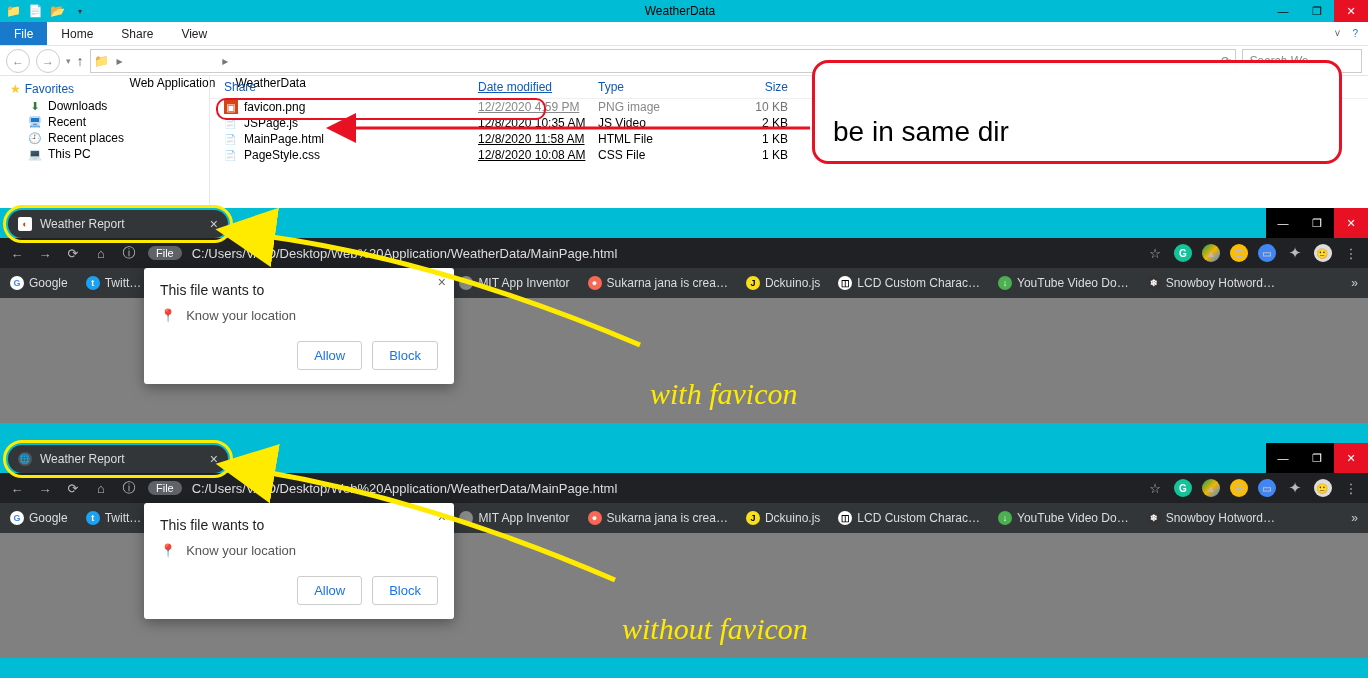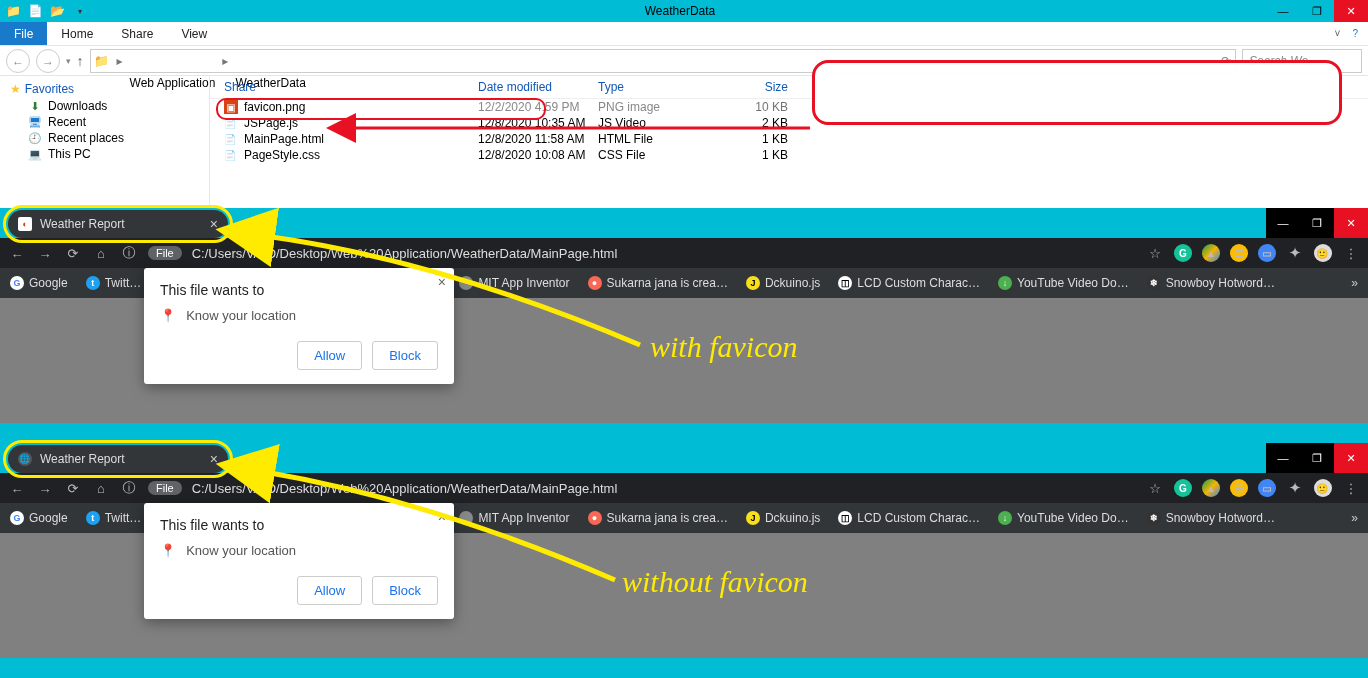--- a/index.html
+++ b/index.html
@@ -30,21 +30,21 @@
 .exp-body { display: flex; height: 132px; background: #fff; }
 .sidebar { width: 210px; border-right: 1px solid #e8e8e8; padding: 4px 0; }
 .sidebar .fav-h { display: flex; align-items: center; gap: 4px; padding: 2px 10px; color: #1259b7; }
 .sidebar .fav-h .star { color: #f8c832; font-size: 12px; }
 .sidebar .item { display: flex; align-items: center; gap: 6px; padding: 1px 28px; color: #000; }
 .sidebar .ico { width: 14px; height: 14px; display: inline-flex; align-items: center; justify-content: center; font-size: 11px; }
 
 .filelist { flex: 1; position: relative; }
 .colhead { display: flex; color: #1259b7; padding: 4px 8px; border-bottom: 1px solid #eee; }
 .col-name { width: 260px; padding-left: 6px; }
-.col-date { width: 120px; }
+.col-date { width: 120px; text-decoration: underline; }
 .col-type { width: 120px; }
 .col-size { width: 70px; text-align: right; }
 .filerow { display: flex; padding: 1px 8px; color: #000; }
 .filerow .col-name { display: flex; align-items: center; gap: 6px; }
 .filerow .fico { width: 14px; height: 14px; display: inline-flex; align-items: center; justify-content: center; font-size: 10px; }
 .filerow.highlight { color: #000; }
 .filerow.highlight .col-name span:last-child { position: relative; }
 
 
 .fav-circ { position: absolute; border: 2px solid #e81123; border-radius: 10px; pointer-events: none; }
@@ -75,21 +75,21 @@
 
 .permdlg { position: absolute; left: 144px; top: 60px; width: 310px; background: #fff; border-radius: 3px; box-shadow: 0 4px 14px rgba(0,0,0,.35); padding: 14px 16px; }
 .permdlg .pclose { position: absolute; right: 8px; top: 6px; color: #666; font-size: 14px; }
 .permdlg .pt { font-size: 14px; color: #222; margin-bottom: 10px; }
 .permdlg .pr { display: flex; align-items: center; gap: 10px; color: #555; font-size: 13px; margin-bottom: 18px; }
 .permdlg .pbtns { display: flex; justify-content: flex-end; gap: 10px; }
 .permdlg button { background: #fff; border: 1px solid #ccc; color: #1a73e8; padding: 6px 16px; border-radius: 3px; font-size: 13px; }
 
 
 .annot-box { position: absolute; border: 3px solid #e81123; border-radius: 16px; background: rgba(255,255,255,0.96); padding: 10px 18px; font-family: "Segoe Script", "Comic Sans MS", cursive; font-size: 28px; line-height: 1.4; color: #000; }
-.annot-label { position: absolute; font-family: "Segoe Script","Comic Sans MS",cursive; font-size: 30px; color: #ffeb00; font-style: italic; }
+.annot-label { position: absolute; font-family: "Segoe Script","Comic Sans MS",cursive; font-size: 30px; color: #ffeb00; font-style: italic; margin-top: 47px; }
 
 svg.overlay { position: absolute; left: 0; top: 0; pointer-events: none; }
 </style>
 </head>
 <body>
 
 <div class="explorer">
   <div class="exp-titlebar">
     <div class="qat">
       <span class="ico" style="color:#f8c832">📁</span>
@@ -363,20 +363,21 @@
       </div>
     <div class="pbtns">
       <button>Allow</button>
       <button>Block</button>
     </div>
   </div>
 </div>
 
 <div class="annot-box" style="left:812px;top:60px;width:530px">
   <br>
+  <span>be in same dir</span>
 </div>
 <div class="annot-label" style="left:650px;top:330px">with favicon</div>
 <div class="annot-label" style="left:622px;top:565px">without favicon</div>
 
 <svg class="overlay" width="1368" height="678">
   <defs>
     <marker id="ah-red" markerWidth="12" markerHeight="12" refX="2" refY="5" orient="auto">
       <path d="M0,0 L10,5 L0,10 Z" fill="#e81123"></path>
     </marker>
     <marker id="ah-yellow" markerWidth="14" markerHeight="14" refX="2" refY="6" orient="auto">

